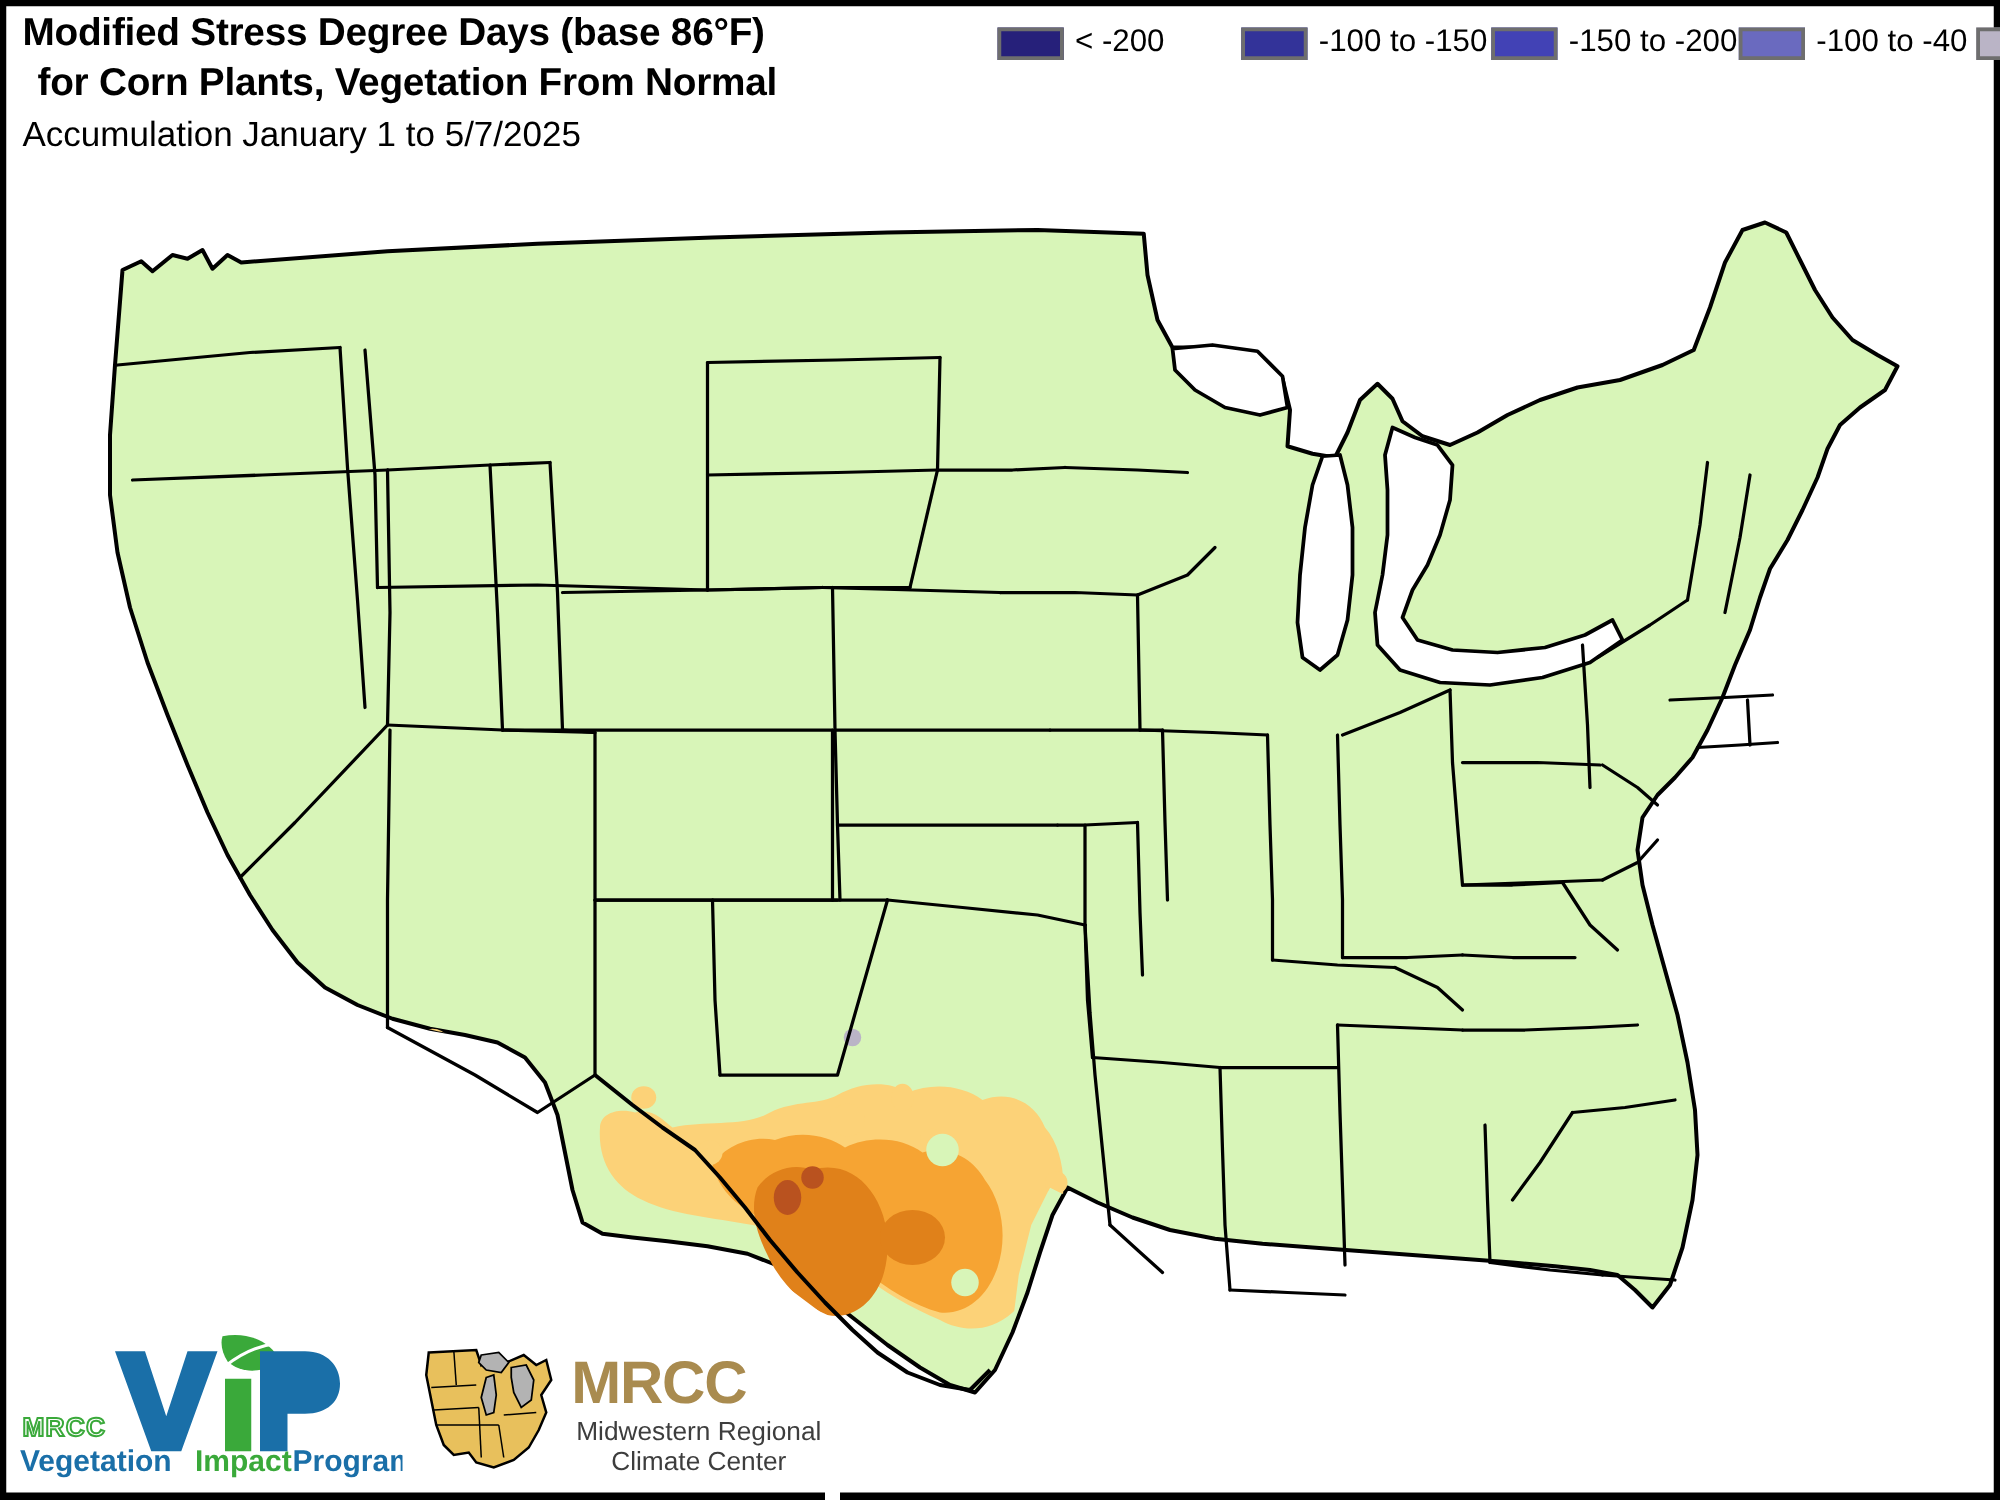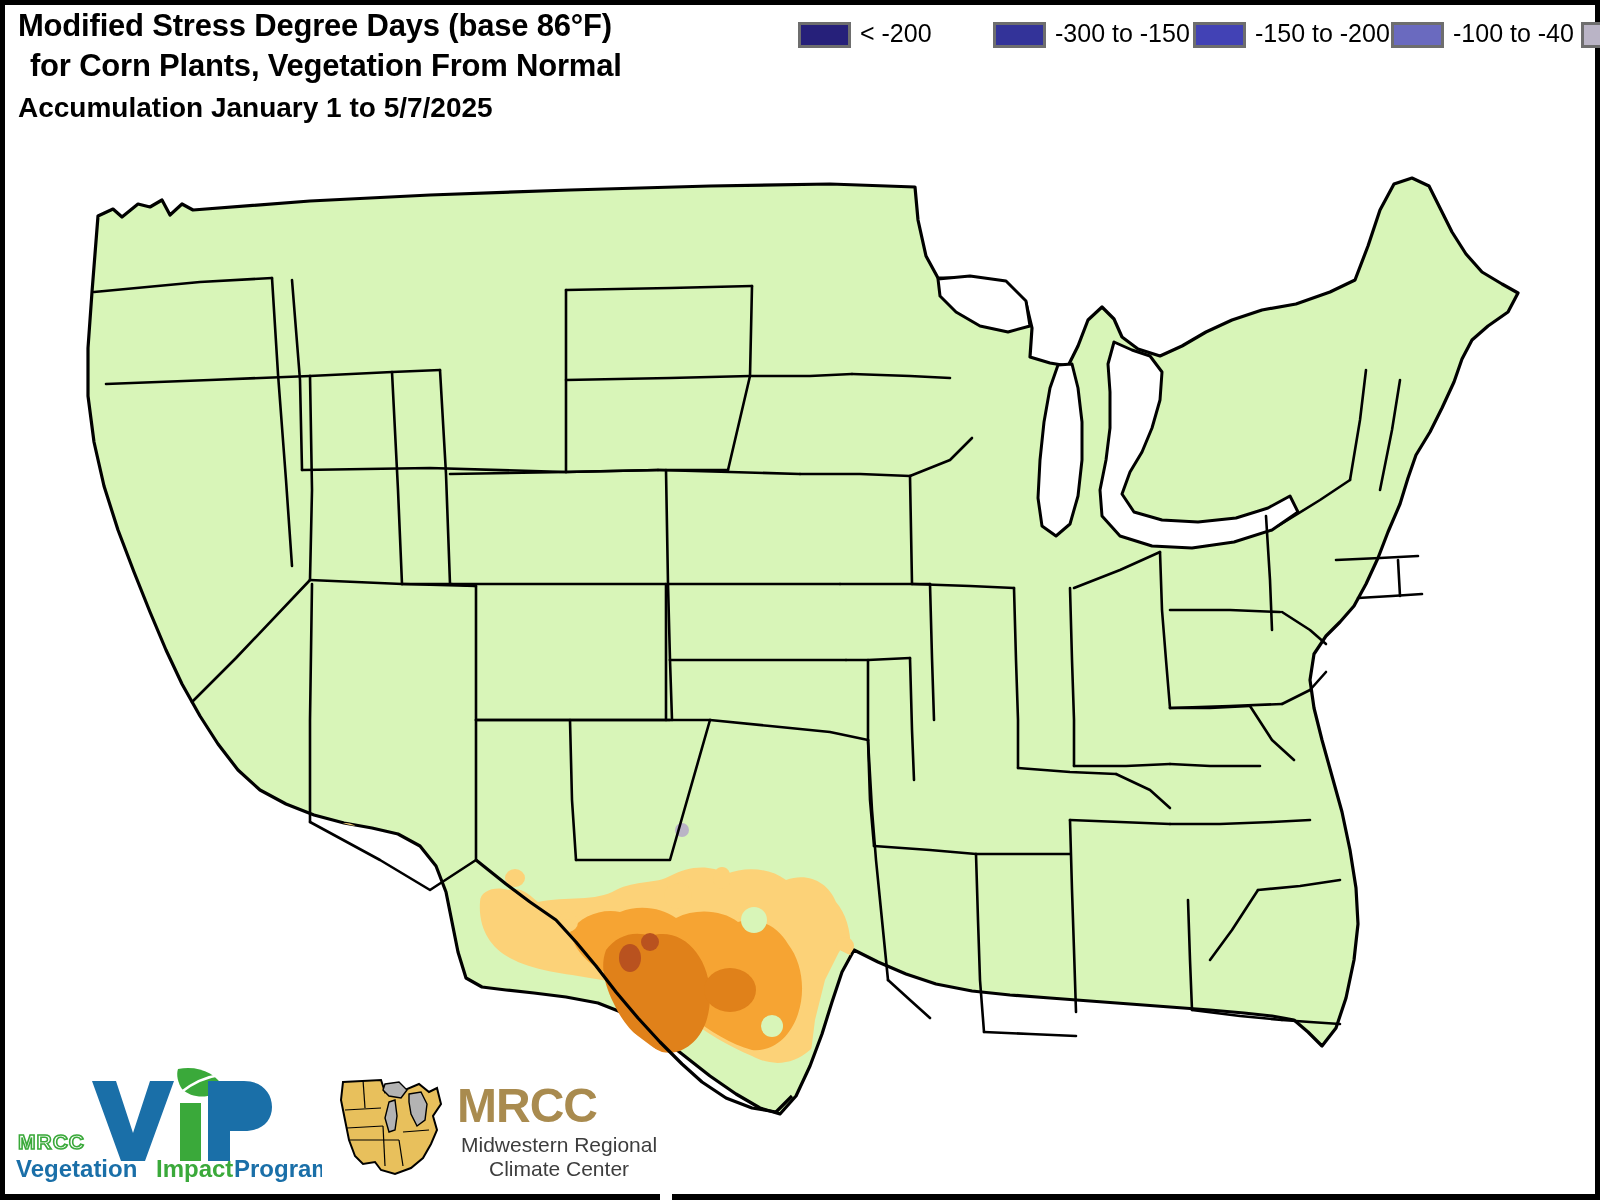--- a/index.html
+++ b/index.html
@@ -65,21 +65,20 @@
     letter-spacing: -0.2px;
     font-weight: bold;
   }
   .title-line.l2 { padding-left: 12px; }
   .subtitle-line {
     font-size: 28px;
     line-height: 40px;
     color: #000;
     white-space: nowrap;
     margin-top: 2px;
-    font-weight: bold;
   }
 
   
   #legend {
     position: absolute;
     left: 798px;
     top: 10px;
     width: 790px;
     display: grid;
     grid-template-columns: 195px 200px 198px 190px;
@@ -149,21 +148,21 @@
     <div class="subtitle-line">Accumulation January 1 to 5/7/2025</div>
   </div>
 
   <div id="legend">
     <div class="legend-item">
       <span class="legend-swatch" style="background-color: rgb(38, 32, 122);"></span>
       <span class="legend-label">&lt; -200</span>
     </div>
     <div class="legend-item">
       <span class="legend-swatch" style="background-color: rgb(51, 51, 153);"></span>
-      <span class="legend-label">-300 to -150</span>
+      <span class="legend-label">-100 to -150</span>
     </div>
     <div class="legend-item">
       <span class="legend-swatch" style="background-color: rgb(66, 66, 181);"></span>
       <span class="legend-label">-150 to -200</span>
     </div>
 
     <div class="legend-item">
       <span class="legend-swatch" style="background-color: rgb(106, 106, 191);"></span>
       <span class="legend-label">-100 to -40</span>
     </div>

